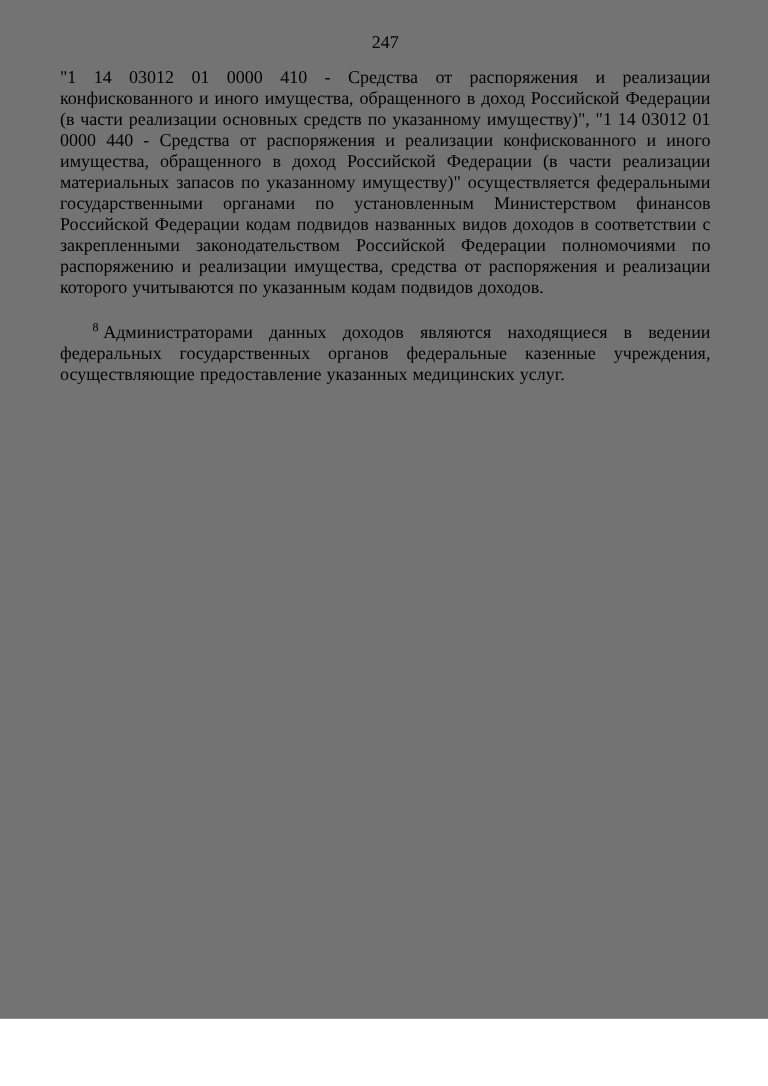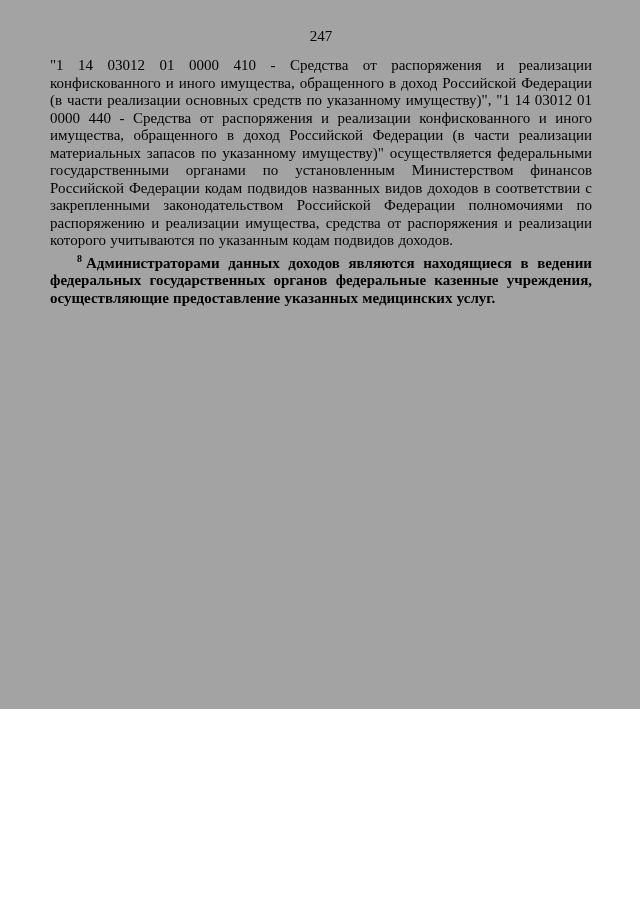--- a/index.html
+++ b/index.html
@@ -10,40 +10,39 @@
   body {
     width: 640px;
     height: 905px;
     font-family: "Liberation Serif", serif;
     color: #000000;
     -webkit-font-smoothing: antialiased;
   }
   .page {
     box-sizing: border-box;
     width: 640px;
-    height: 709px;
+    height: 849px;
     padding: 28px 48px 0 50px;
-    background: #a3a3a3;
+    background: #737373;
   }
   .page-number {
     text-align: center;
     font-size: 15px;
     line-height: 17px;
     margin-bottom: 12px;
   }
   p.body-par {
     margin: 0;
     text-align: justify;
     font-size: 15px;
     line-height: 17.5px;
     word-spacing: 0.5px;
   }
   p.body-par + p.body-par {
-    margin-top: 5px;
-    font-weight: bold;
+    margin-top: 20px;
   }
   p.indent {
     text-indent: 27px;
   }
   sup.fn {
     font-size: 10px;
     line-height: 0;
     vertical-align: super;
     margin-right: 4px;
   }

